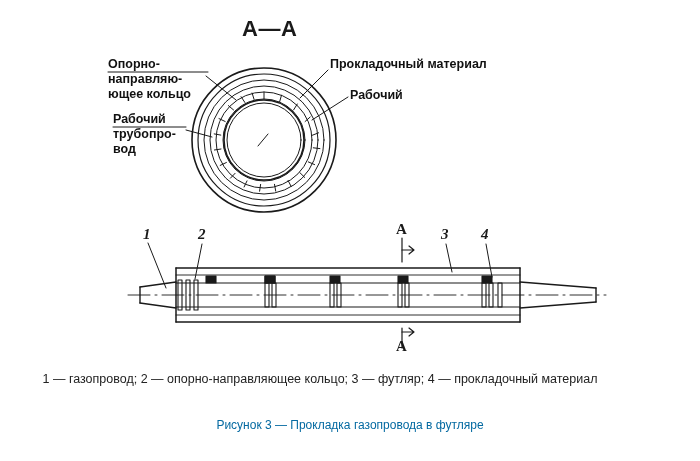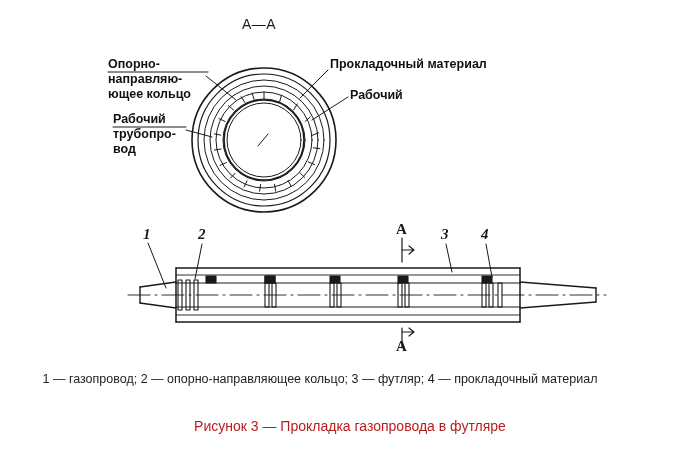--- a/index.html
+++ b/index.html
@@ -33,22 +33,22 @@
     font-size: 12.5px;
     font-weight: 700;
     color: #111;
     line-height: 1.18;
     white-space: pre-line;
   }
   .sec-title {
     position: absolute;
     left: 242px;
     top: 16px;
-    font-size: 14px;
-    font-weight: 400;
+    font-size: 22px;
+    font-weight: 700;
     letter-spacing: 0.5px;
   }
   .callout-num {
     position: absolute;
     font-size: 15px;
     font-style: italic;
     font-weight: 700;
     font-family: "Liberation Serif", serif;
   }
   .sec-mark {
@@ -65,22 +65,22 @@
     text-align: center;
     font-size: 12.5px;
     color: #222;
   }
   .caption-title {
     position: absolute;
     left: 0;
     top: 418px;
     width: 700px;
     text-align: center;
-    font-size: 14px;
-    color: #b91c1c;
+    font-size: 12px;
+    color: #0369a1;
   }
   .lbl-opor { left: 108px; top: 57px; width: 118px; }
   .lbl-rab  { left: 113px; top: 112px; width: 70px; }
   .lbl-prok { left: 330px; top: 57px; text-align: center; }
   .lbl-fut  { left: 350px; top: 88px; }
 </style>
 </head>
 <body>
 
 <div class="figure-root">

